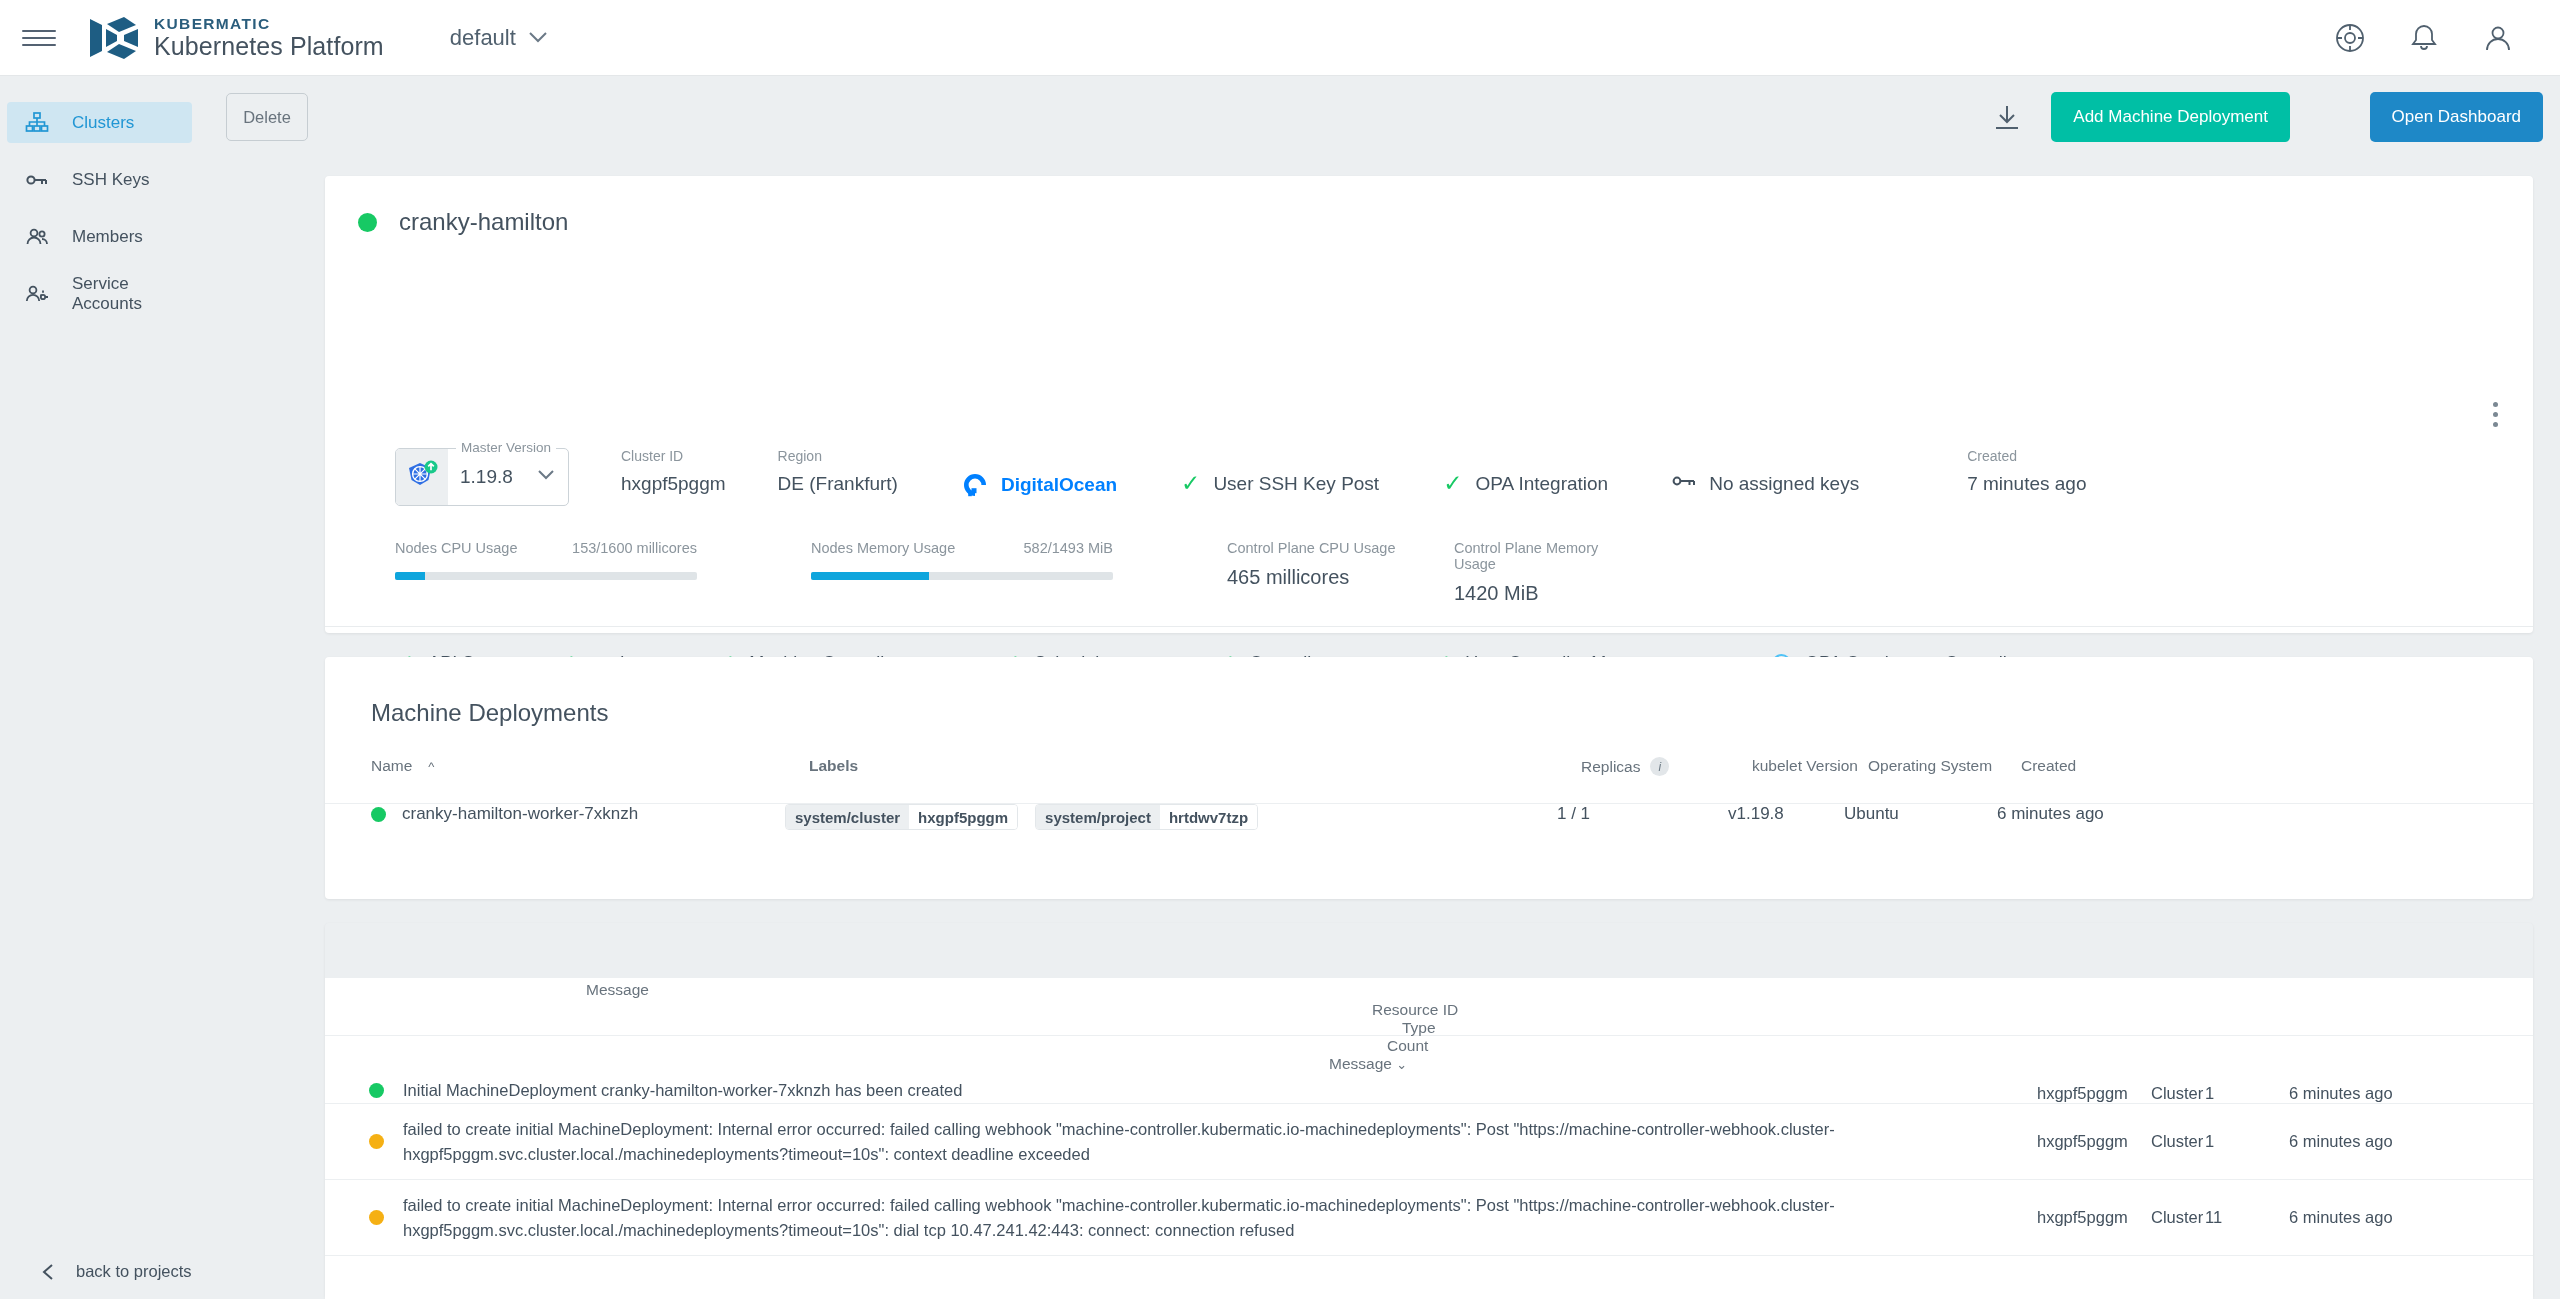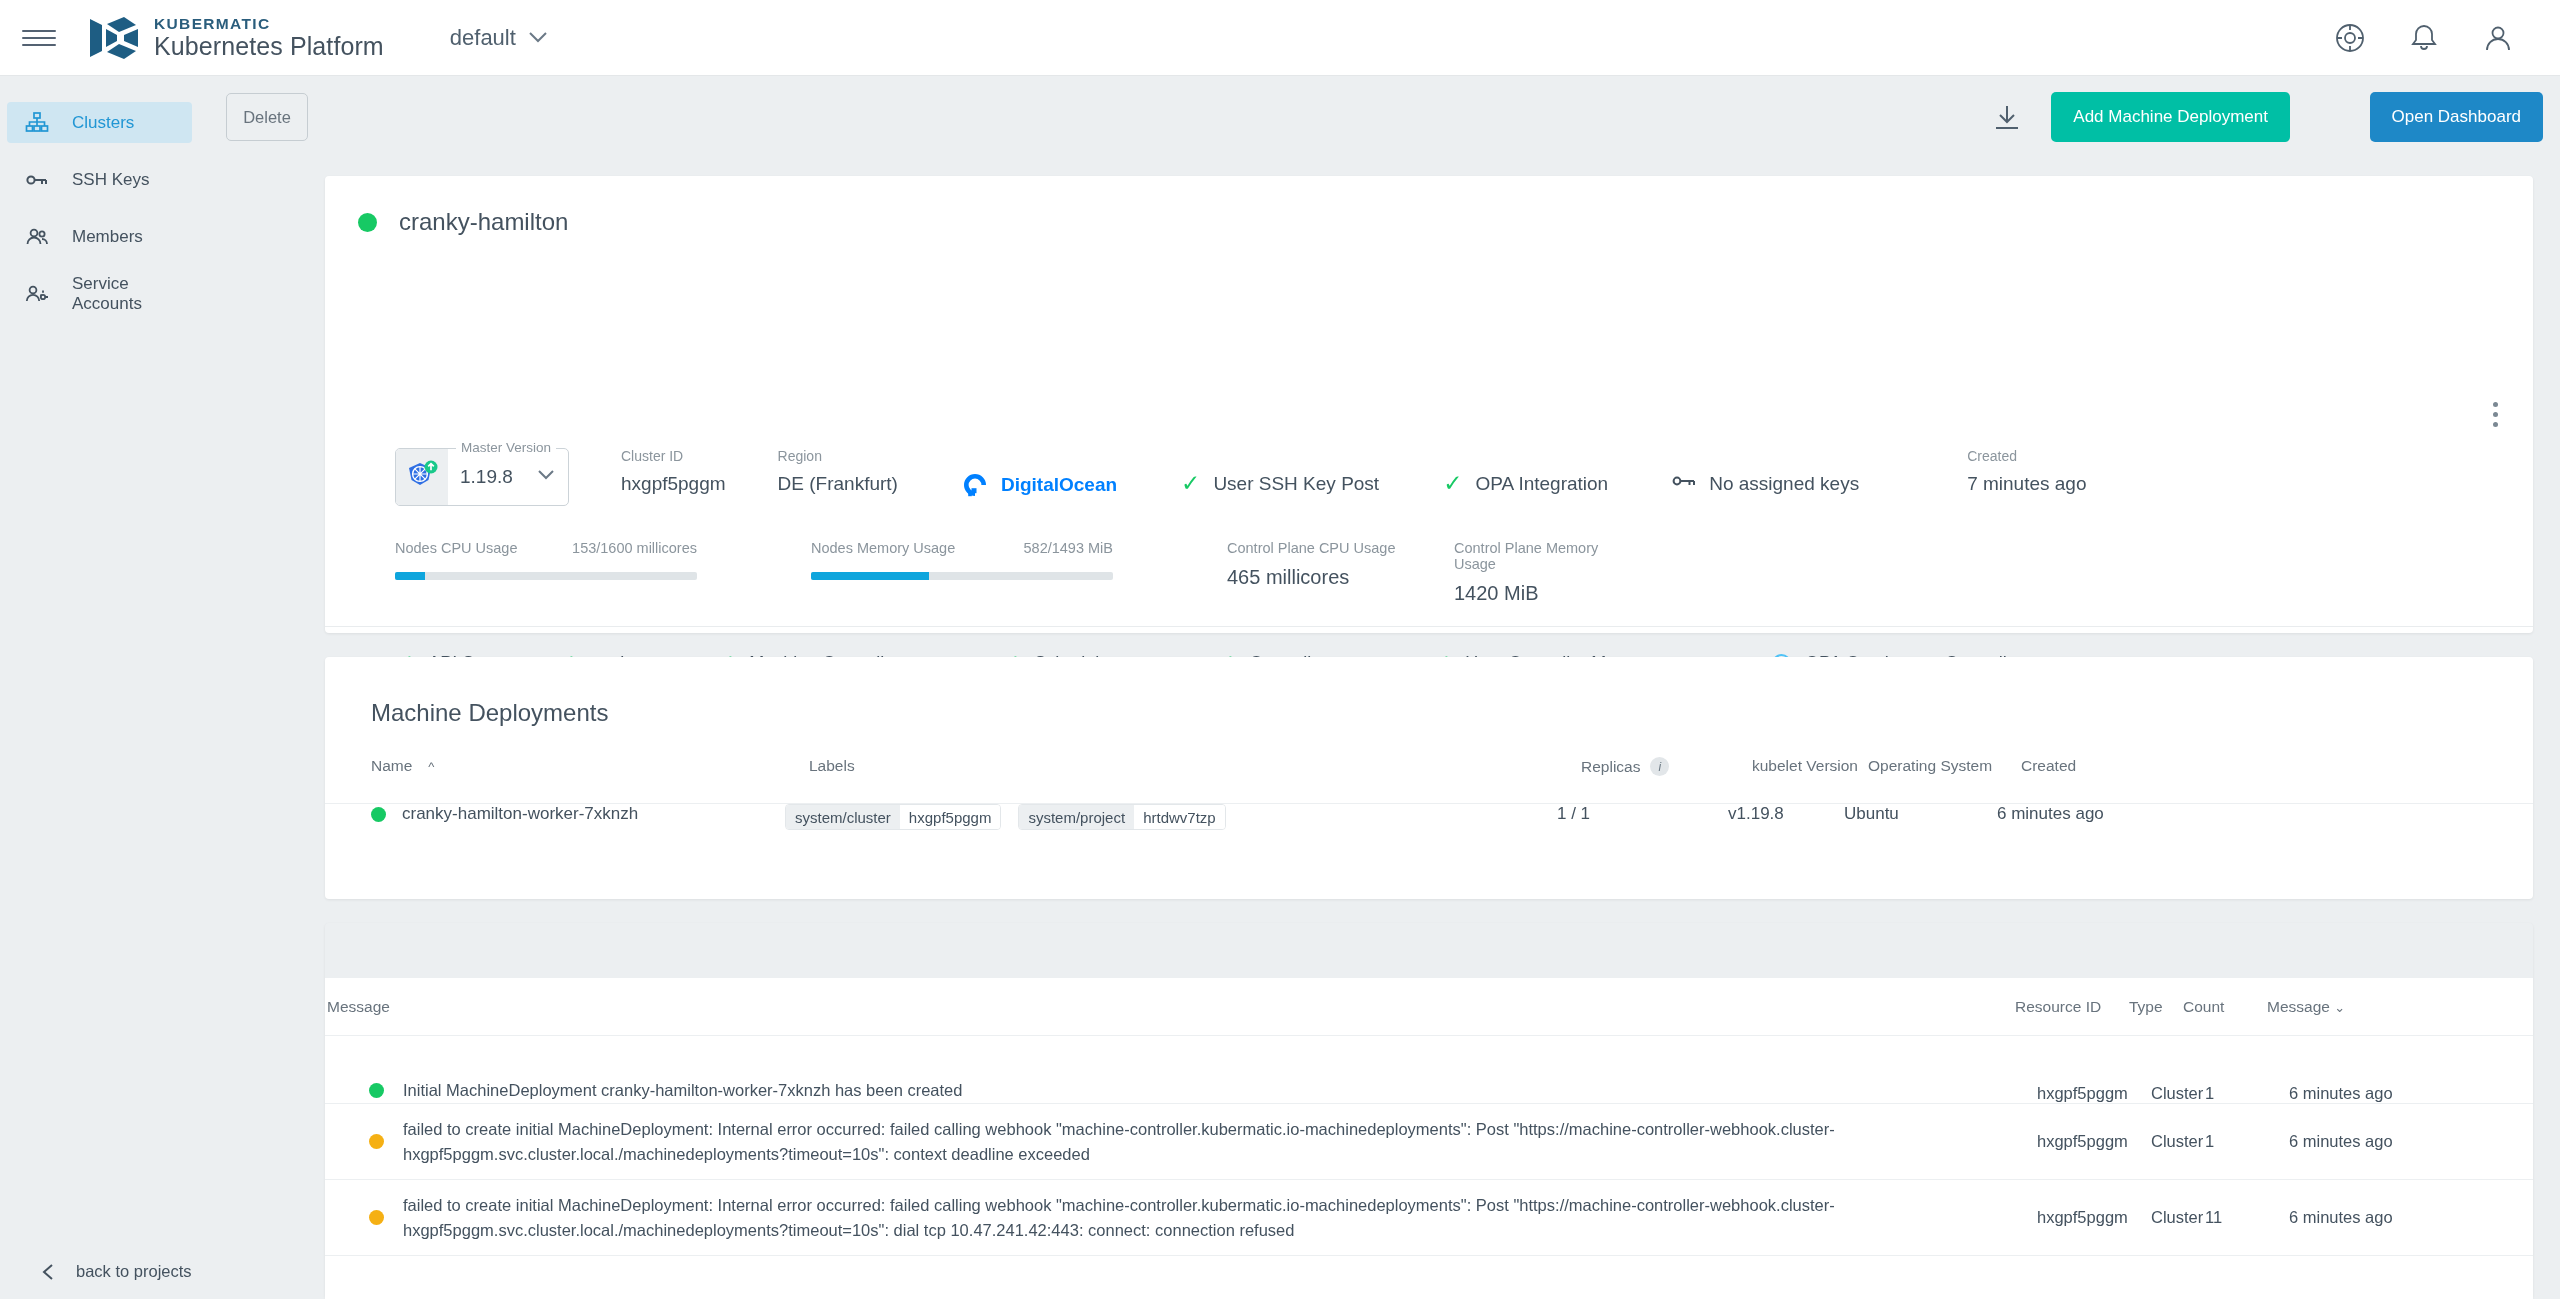--- a/index.html
+++ b/index.html
@@ -114,21 +114,21 @@
     border-right-color: transparent; border-radius: 50%; display: inline-block;
   }
 
   
   .md-title { position: absolute; left: 46px; top: 42px; font-size: 24px; color: #44525f; }
   .md-table { position: absolute; left: 0; top: 100px; width: 100%; }
   .md-head, .md-body-row { display: flex; align-items: flex-start; }
   .md-head { height: 46px; font-size: 15.5px; color: #68737d; padding-left: 46px; }
   .md-body-row { height: 63px; font-size: 17px; color: #44525f; padding-left: 22px; border-top: 1px solid #ecefF1; }
   .c-name { width: 438px; display: flex; align-items: center; gap: 16px; }
-  .c-labels { width: 772px; display: flex; gap: 17px; }
+  .c-labels { width: 772px; display: flex; gap: 17px; font-weight: bold; }
   .c-rep { width: 171px; display: flex; align-items: center; gap: 10px; }
   .c-kube { width: 116px; }
   .c-os { width: 153px; }
   .c-created { width: 200px; }
   .chiplabel { display: inline-flex; border: 1px solid #e3e7ea; border-radius: 4px; overflow: hidden; font-size: 15px; height: 26px; }
   .chiplabel .k { background: #eceff1; padding: 0 9px; display: flex; align-items: center; color: #44525f; }
   .chiplabel .v { background: #fff; padding: 0 9px; display: flex; align-items: center; color: #44525f; }
   .infodot {
     width: 19px; height: 19px; border-radius: 50%; background: #e2e6e9; color: #6c7a85;
     font-size: 12px; display: inline-flex; align-items: center; justify-content: center;
@@ -137,21 +137,21 @@
   .sortcaret { font-size: 13px; color: #68737d; }
 
   
   .tabs { display: flex; height: 55px; }
   .tab {
     display: flex; align-items: center; justify-content: center;
     font-size: 17px; color: #5b6670; cursor: pointer; padding: 0 36px; min-width: 122px;
   }
   .tab.active { background: #fff; color: #2e3b46; border-top: 3px solid #1e88c7; }
   .tab-panel { position: absolute; left: 0; top: 55px; width: 100%; height: 321px; background: #fff; }
-  .ev-head { display: flex; height: 58px; align-items: center; font-size: 15.5px; color: #68737d; border-bottom: 1px solid #ecefF1; }
+  .ev-head { display: flex; height: 58px; align-items: center; font-size: 15.5px; color: #68737d; border-bottom: 1px solid #ecefF1; flex-direction: column; }
   .ev-row { display: flex; align-items: center; padding-left: 22px; border-bottom: 1px solid #ecefF1; font-size: 16.5px; color: #44525f; }
   .ev-row.h1 { height: 68px; align-items: flex-end; }
   .ev-row.h2 { height: 76px; }
   .e-msg { width: 1690px; display: flex; align-items: center; gap: 19px; padding-right: 24px; line-height: 1.5; }
   .e-res { width: 114px; }
   .e-type { width: 54px; }
   .e-count { width: 84px; }
   .e-occ { width: 200px; }
   .ev-head .e-msg { padding-left: 2px; }
 </style>

